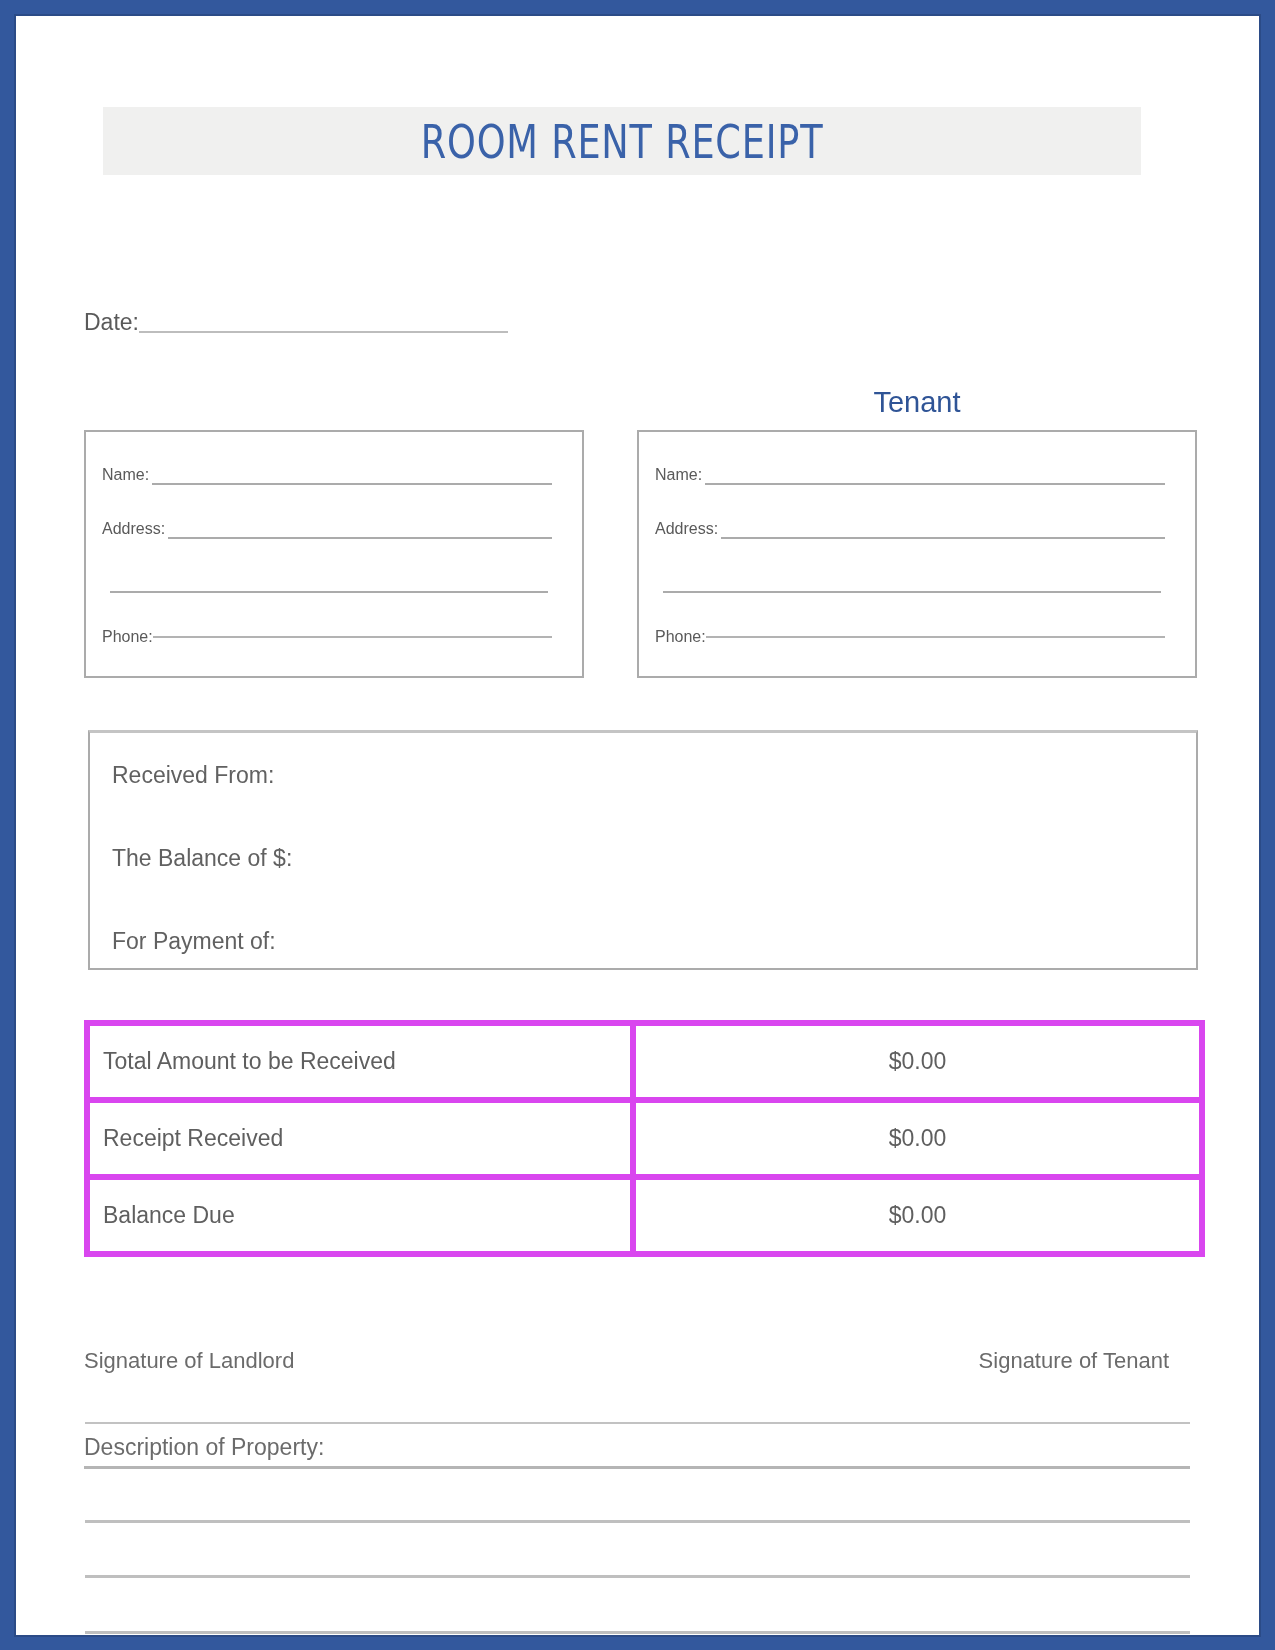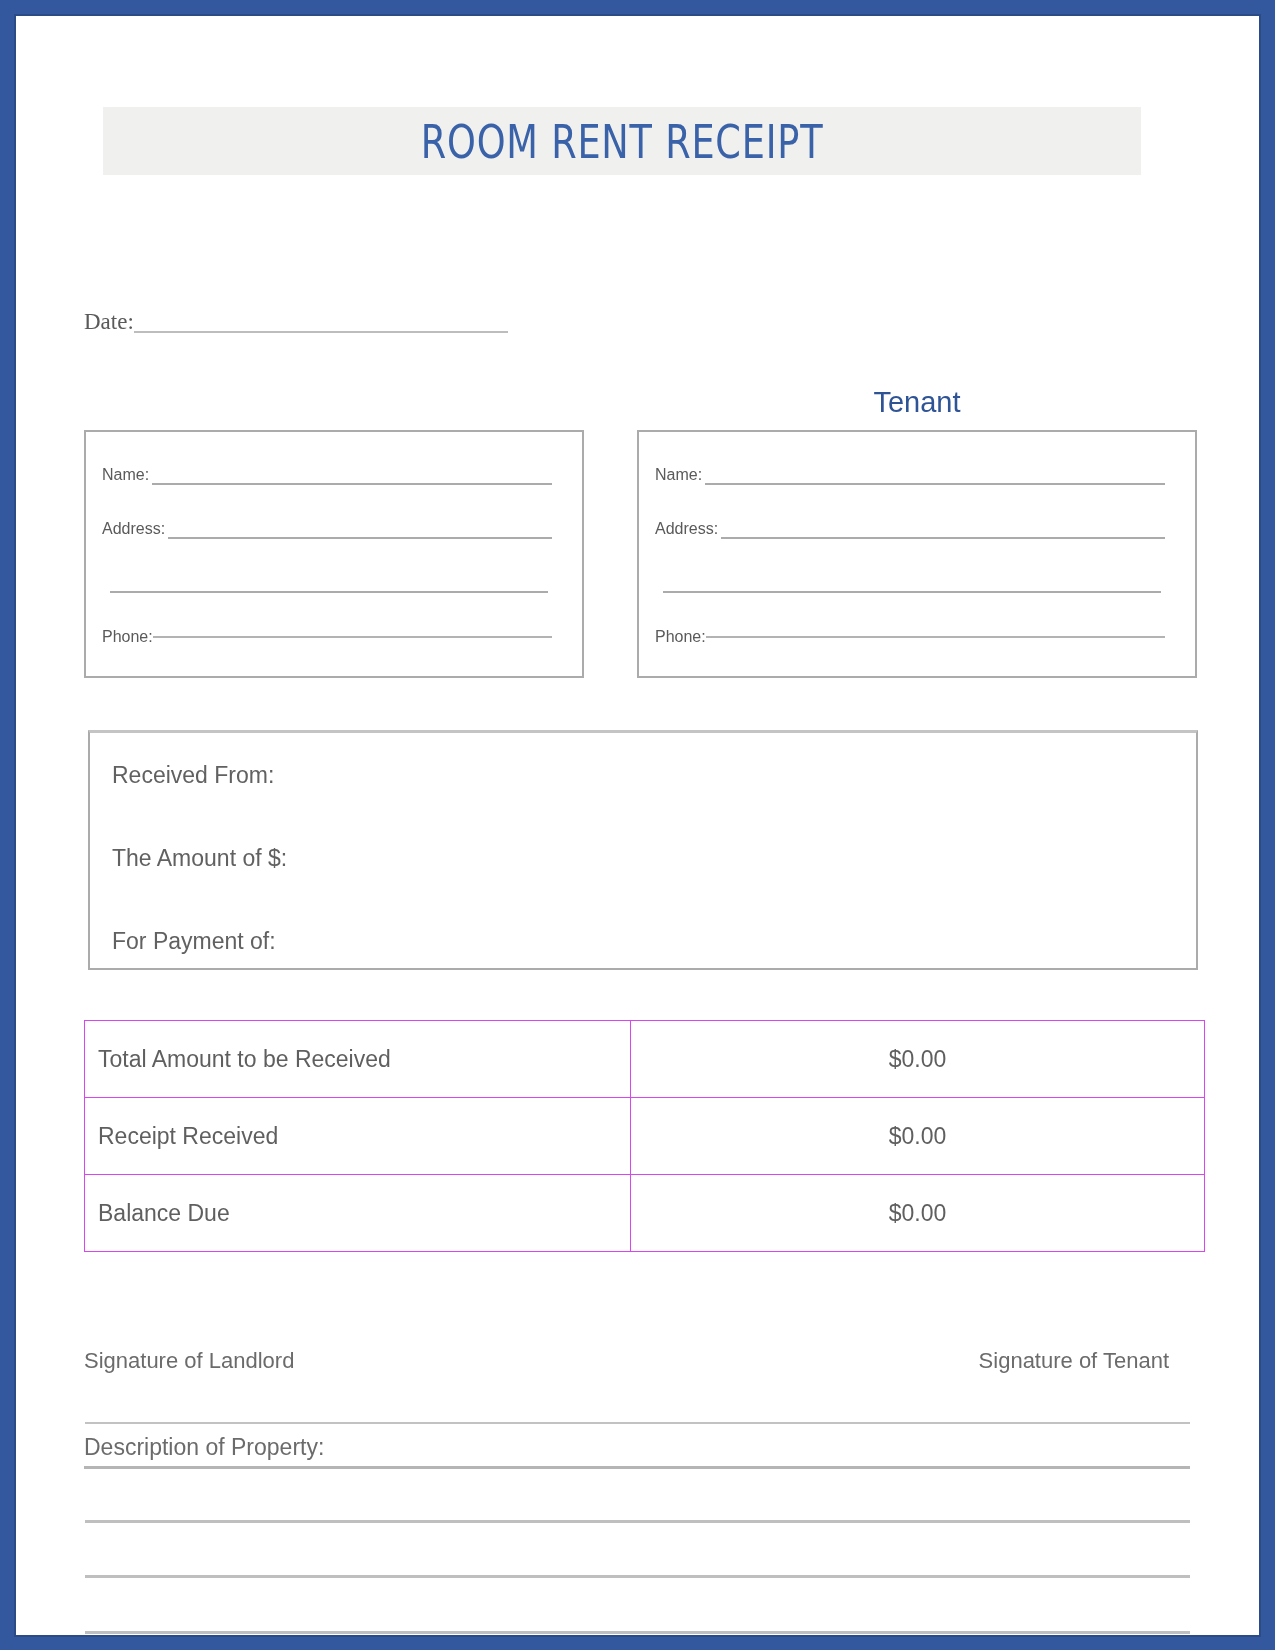--- a/index.html
+++ b/index.html
@@ -26,21 +26,21 @@
     font-family:"DejaVu Sans", sans-serif;
     font-size:47px; color:#3A62A9; font-weight:500;
     letter-spacing:1px; transform:scaleX(0.78); white-space:nowrap;
   }
 
   
   .field-inline { position:absolute; display:flex; align-items:flex-end; height:34px; }
   .field-inline .lbl { font-size:23px; color:#5A5A5A; line-height:28px; white-space:nowrap; }
   .fill-line { flex:1; border-bottom:2px solid #BDBDBD; margin-bottom:3px; min-height:24px; }
 
-  .date-group    { left:70px;  top:270px; width:424px;font-family:Liberation Serif, serif; }
+  .date-group    { left:70px;  top:270px; width:424px; }
   .receipt-group { left:714px; top:270px; width:461px; }
 
   
   .party-heading {
     position:absolute; top:354px; text-align:center;
     font-size:29px; color:#2F5496;
   }
   .landlord-heading { left:70px;  width:500px; }
   .tenant-heading   { left:623px; width:560px; }
 
@@ -66,21 +66,21 @@
     padding:28px 0 0 22px;
   }
   .received-row { font-size:23px; color:#616161; line-height:29px; margin-bottom:54px; }
 
   
   .amounts-table {
     position:absolute; left:70px; top:988px; width:1121px;
     border-collapse:collapse;
   }
   .amounts-table td {
-    border:1px solid #d946ef;
+    border:6px solid #d946ef;
     height:77px;
     font-size:23px; color:#5F5F5F;
   }
   .amounts-table td.label-cell { width:546px; padding-left:13px; text-align:left; }
   .amounts-table td.value-cell { text-align:center; }
 
   
   .sig-row {
     position:absolute; left:70px; top:1316px; width:1121px;
     display:flex; justify-content:space-between;
@@ -152,21 +152,21 @@
         <span class="u"></span>
       </div>
     </div>
 
     <div class="received-box">
       <div class="received-row">
         <span>Received From:</span>
         <span></span>
       </div>
       <div class="received-row">
-        <span>The Amount of $:</span>
+        <span>The Balance of $:</span>
         <span></span>
       </div>
       <div class="received-row">
         <span>For Payment of:</span>
         <span></span>
       </div>
     </div>
 
     <table class="amounts-table">
       <tbody>

